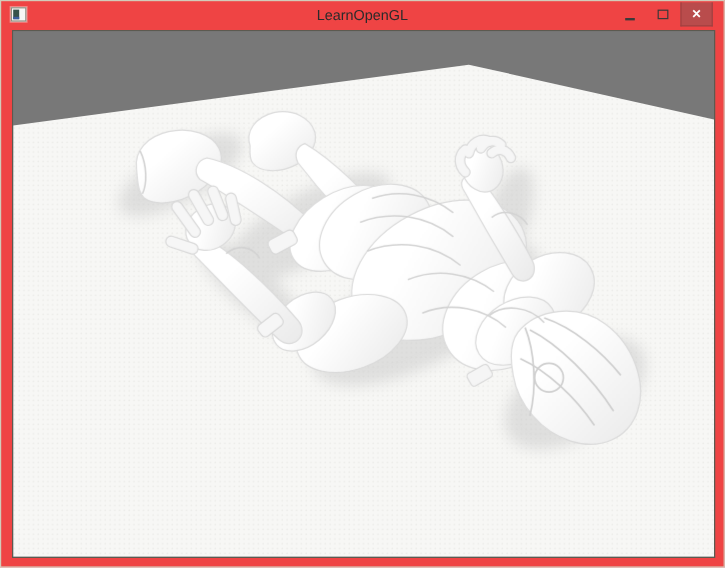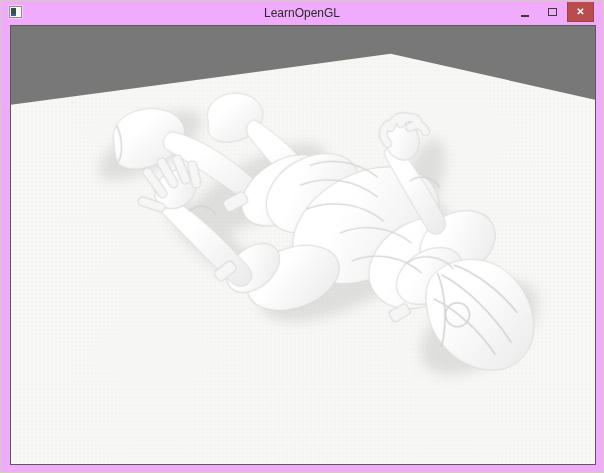--- a/index.html
+++ b/index.html
@@ -1,20 +1,20 @@
 <!DOCTYPE html>
 <html><head>
 <meta charset="utf-8">
 <style>
   html,body{margin:0;padding:0;background:#ffffff;}
   .window{
     position:relative;
     width:604px;height:473px;
     box-sizing:border-box;
-    background:#f0abfc;
+    background:#ef4444;
     border:1px solid #d2ccba;
     font-family:"Liberation Sans", sans-serif;
     overflow:hidden;
   }
   .titlebar{
     position:absolute;left:0;top:0;right:0;height:24px;
   }
   .app-icon{
     position:absolute;left:8px;top:5px;width:13px;height:12px;
     box-sizing:border-box;

